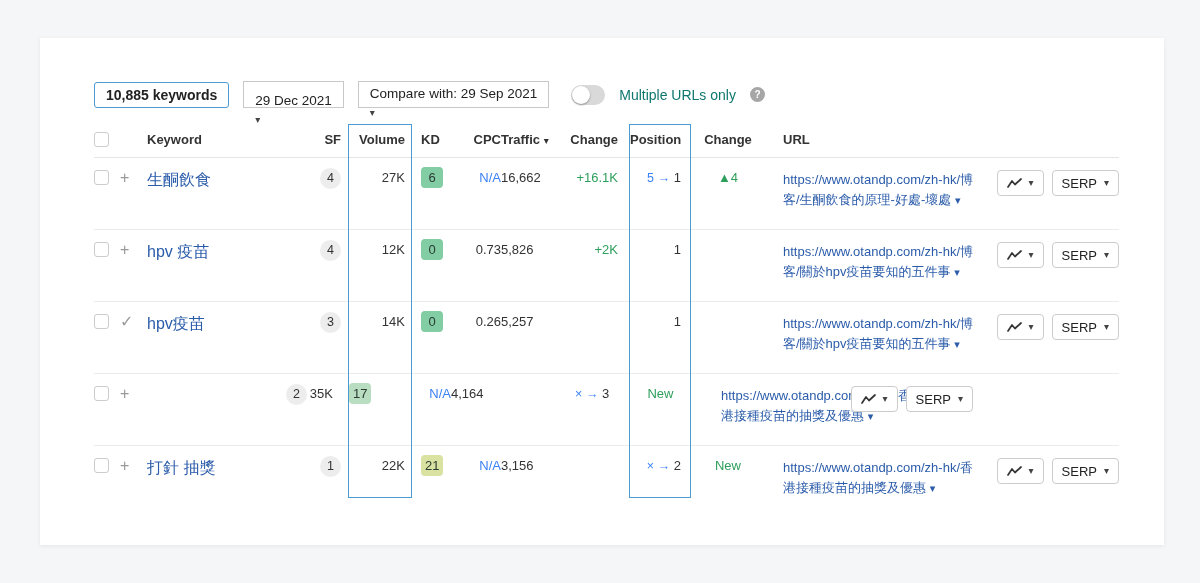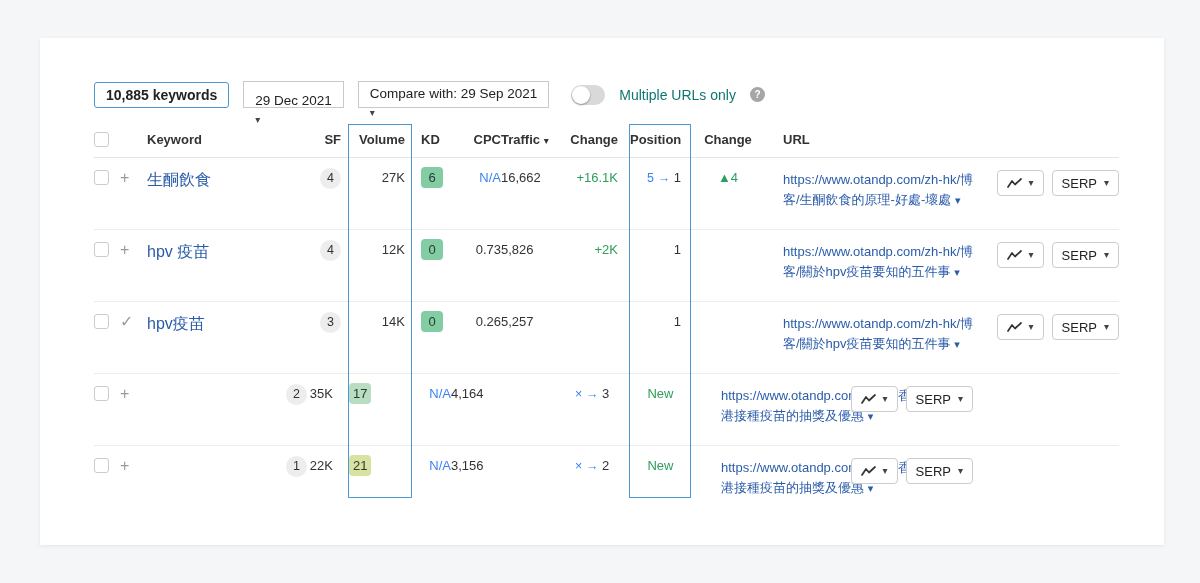--- a/index.html
+++ b/index.html
@@ -221,20 +221,21 @@
         <button class="btn">
             <span>SERP</span>
             <span class="caret">▾</span>
           </button>
       </div>
     </div>
 
     <div class="grid trow">
       <div><span class="checkbox"></span></div>
       <div><span class="add-ic">+</span></div>
+      <div><a class="kw-link">打針 抽獎</a></div>
       <div class="c-sf"><span class="sf-badge">1</span></div>
       <div class="c-vol">22K</div>
       <div class="c-kd"><span class="kd-badge" style="background-color: rgb(217, 226, 160);">21</span></div>
       <div class="c-cpc na-mutable muted">N/A</div>
       <div class="c-traffic">3,156</div>
       <div class="c-change green"></div>
       <div class="c-pos"><span class="muted">×</span> <span class="muted">→</span> <span class="pos-cur">2</span></div>
       <div class="c-pchange green">New</div>
       <div class="c-url">
           <a class="url-link"><span>https://www.otandp.com/zh-hk/香港接種疫苗的抽獎及優惠</span> <span class="caret blue">▾</span></a>

